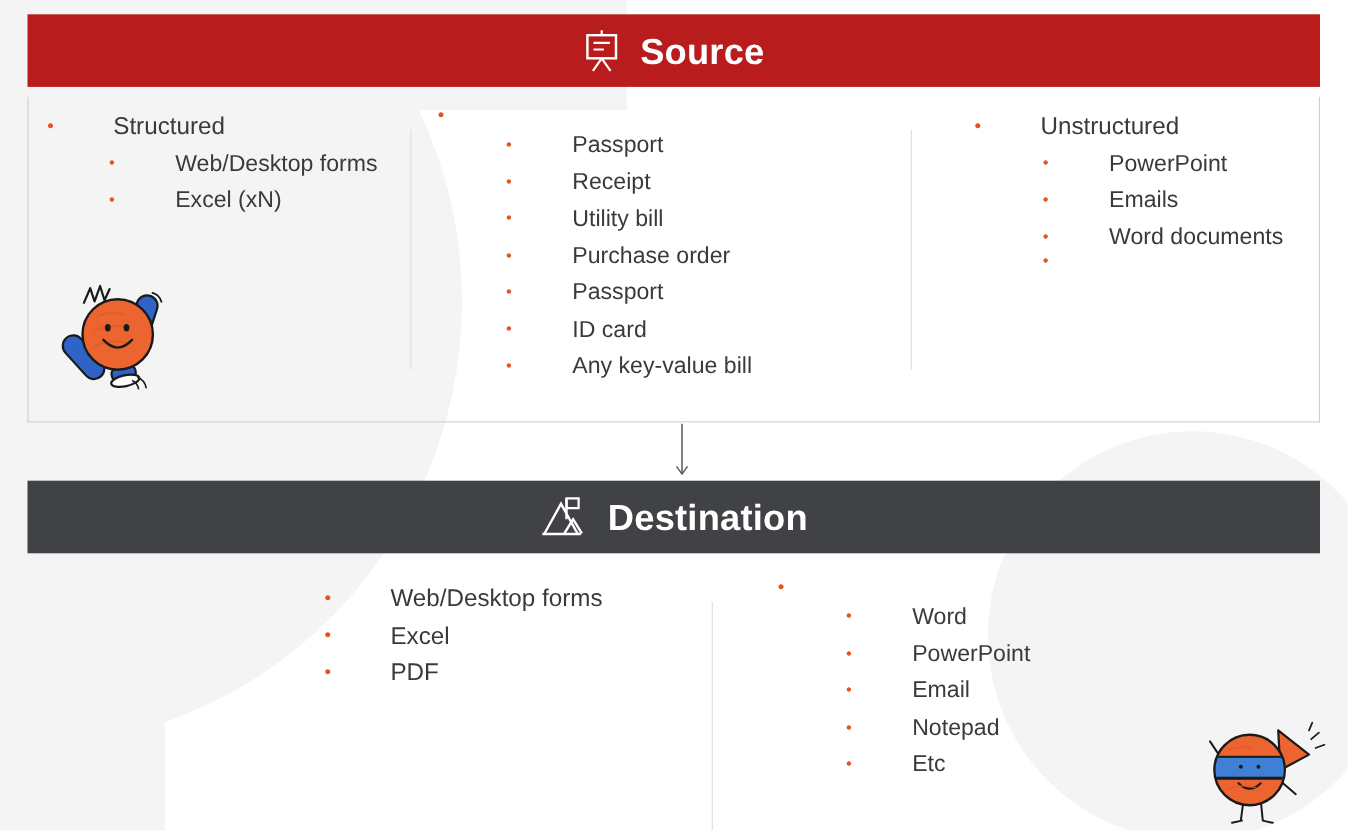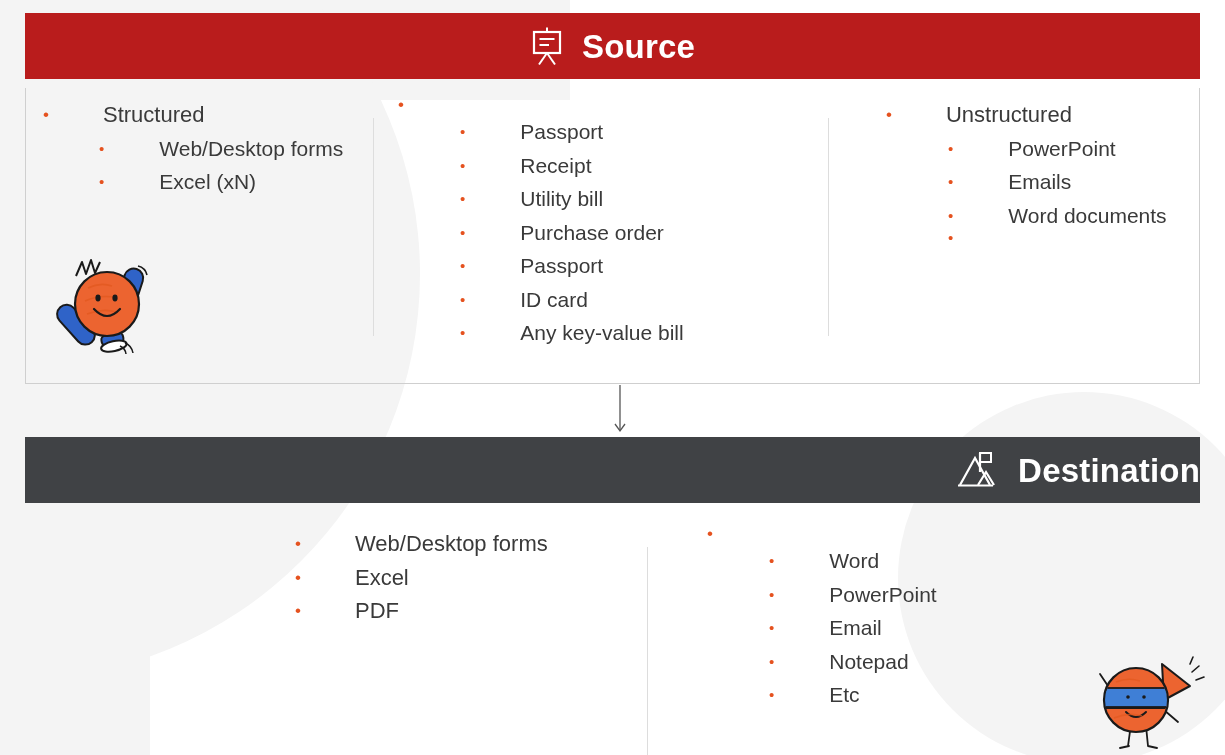--- a/index.html
+++ b/index.html
@@ -50,21 +50,21 @@
     position: absolute;
     left: 25px;
     width: 1175px;
     height: 66px;
     display: flex;
     align-items: center;
     justify-content: center;
     gap: 18px;
   }
   .banner.source      { top: 13px;  background: #b91c1c; }
-  .banner.destination { top: 437px; background: #404245; justify-content: flex-end; }
+  .banner.destination { top: 437px; background: #404245; }
   .banner-title {
     color: #ffffff;
     font-size: 33px;
     font-weight: bold;
     letter-spacing: 0.2px;
     line-height: 1;
   }
   .banner-icon { display: flex; align-items: center; justify-content: center; }
 
   

